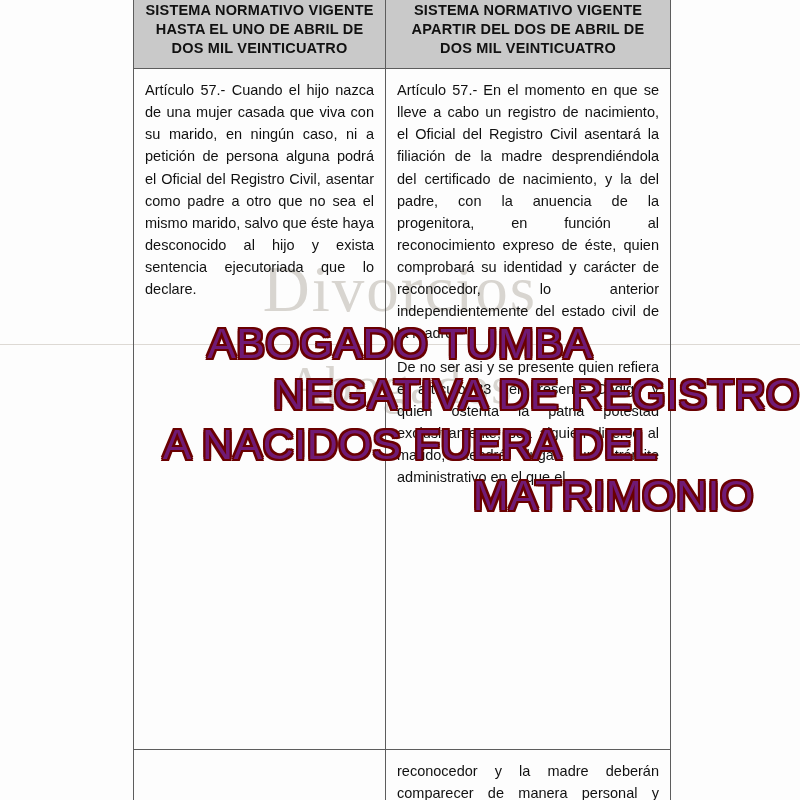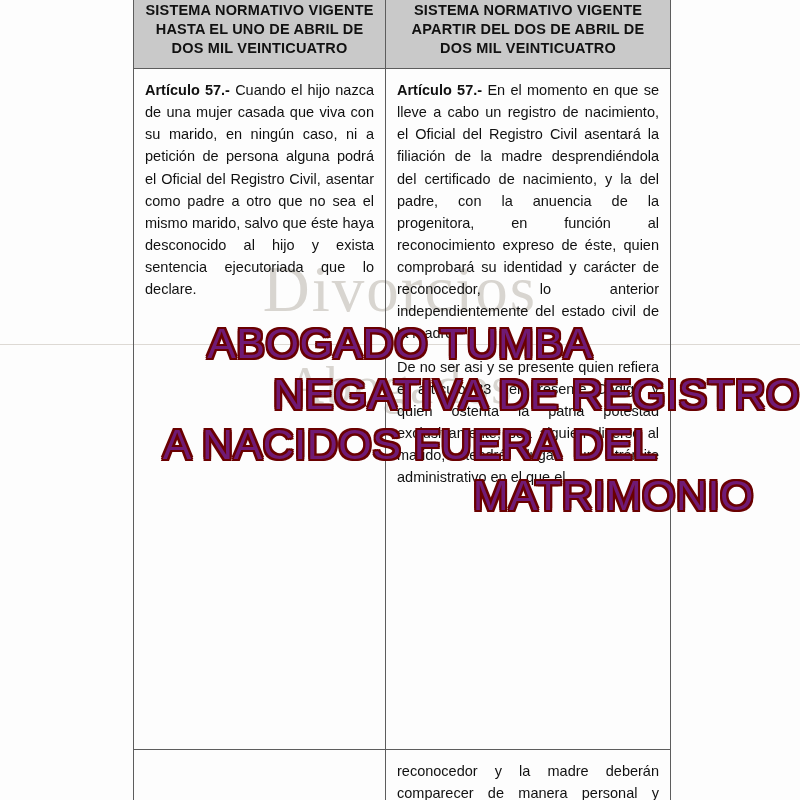--- a/index.html
+++ b/index.html
@@ -88,21 +88,21 @@
     color: #111;
     background: transparent;
   }
   #table tbody td p {
     margin: 0 0 12px 0;
   }
   #table tbody td p:last-child {
     margin-bottom: 0;
   }
   .art-label {
-    font-weight: bold;
+    font-weight: normal;
   }
 
   .cell-left  { height: 660px; }
   .cell-right { height: 660px; }
 
   
   #overlay {
     position: absolute;
     left: 0;
     top: 318px;

